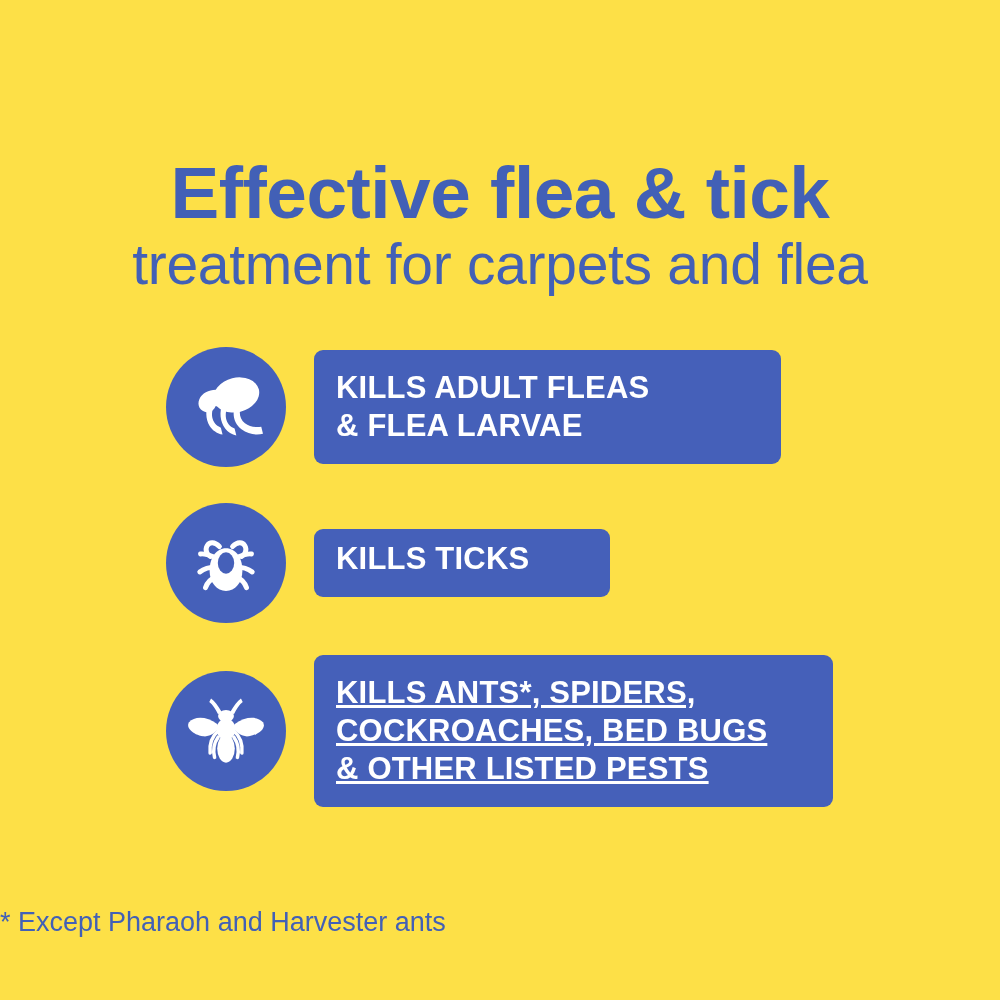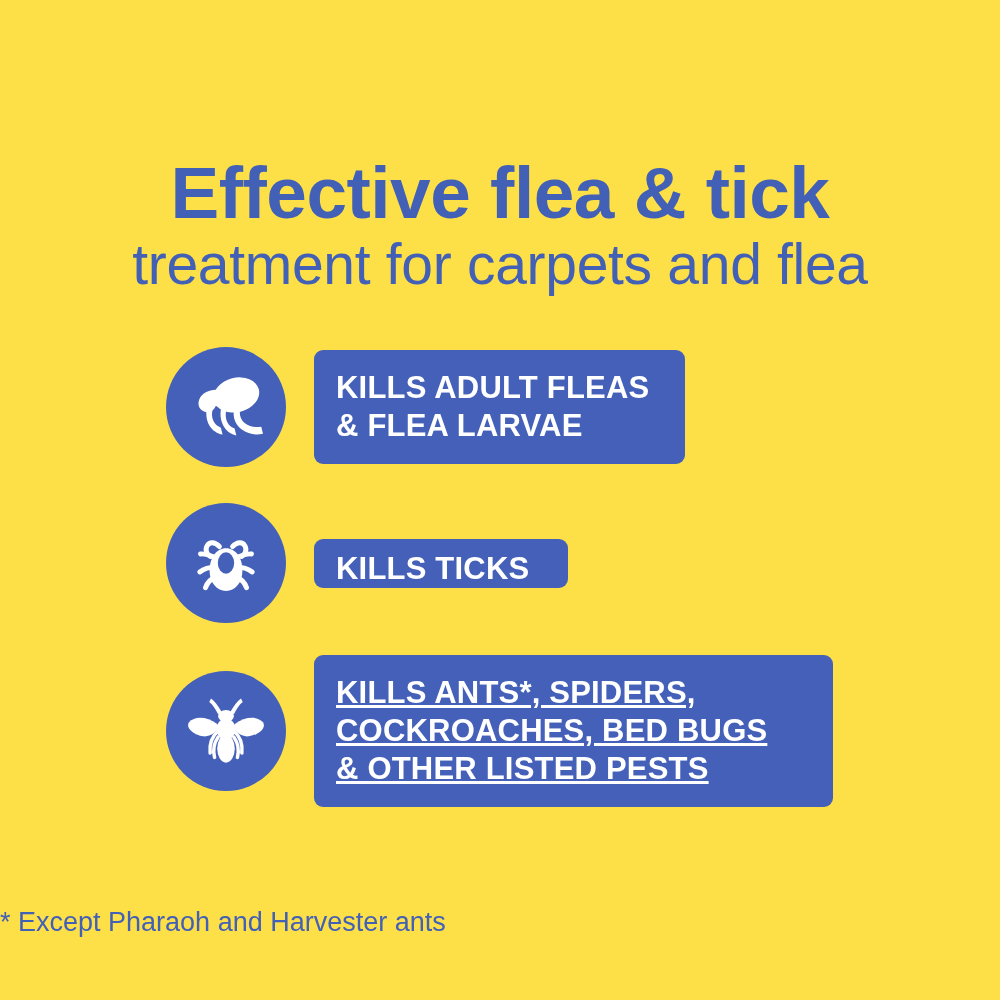--- a/index.html
+++ b/index.html
@@ -85,22 +85,22 @@
     color: #ffffff;
     font-weight: bold;
     font-size: 31px;
     line-height: 38px;
     letter-spacing: 0.2px;
     padding: 19px 24px 19px 22px;
     box-sizing: border-box;
     display: inline-block;
     white-space: pre-line;
   }
-  .claim-chip.chip-flea  { width: 371px; }
-  .claim-chip.chip-tick  { width: 254px; padding-top: 11px; padding-bottom: 0; }
+  .claim-chip.chip-flea  { width: 467px; }
+  .claim-chip.chip-tick  { width: 296px; padding-top: 11px; padding-bottom: 19px; }
   .claim-chip.chip-other { width: 519px; text-decoration: underline; }
 
   
   .footnote {
     position: absolute;
     left: 0;
     right: 0;
     top: 905px;
     text-align: left;
     font-size: 27px;

